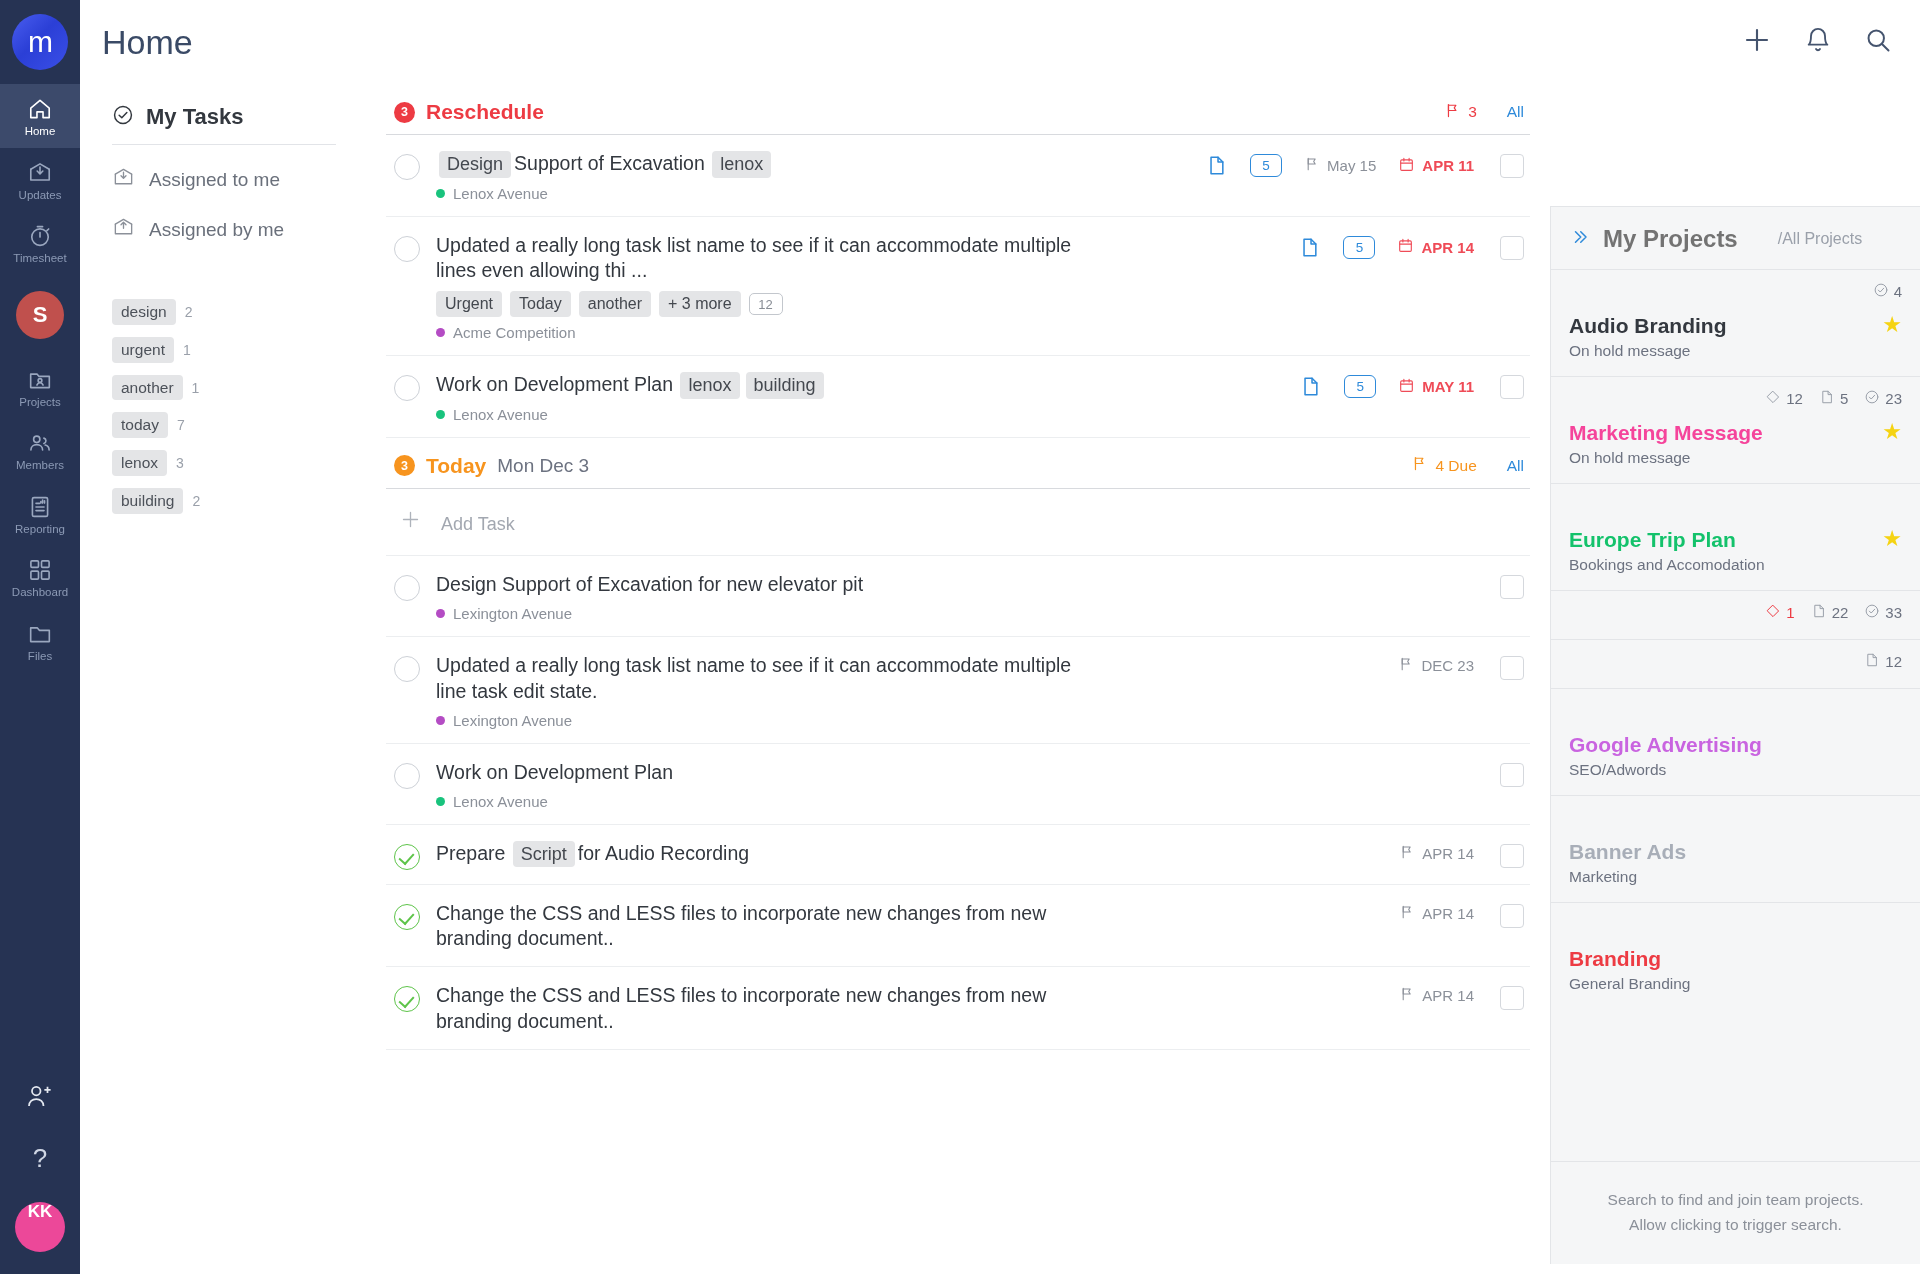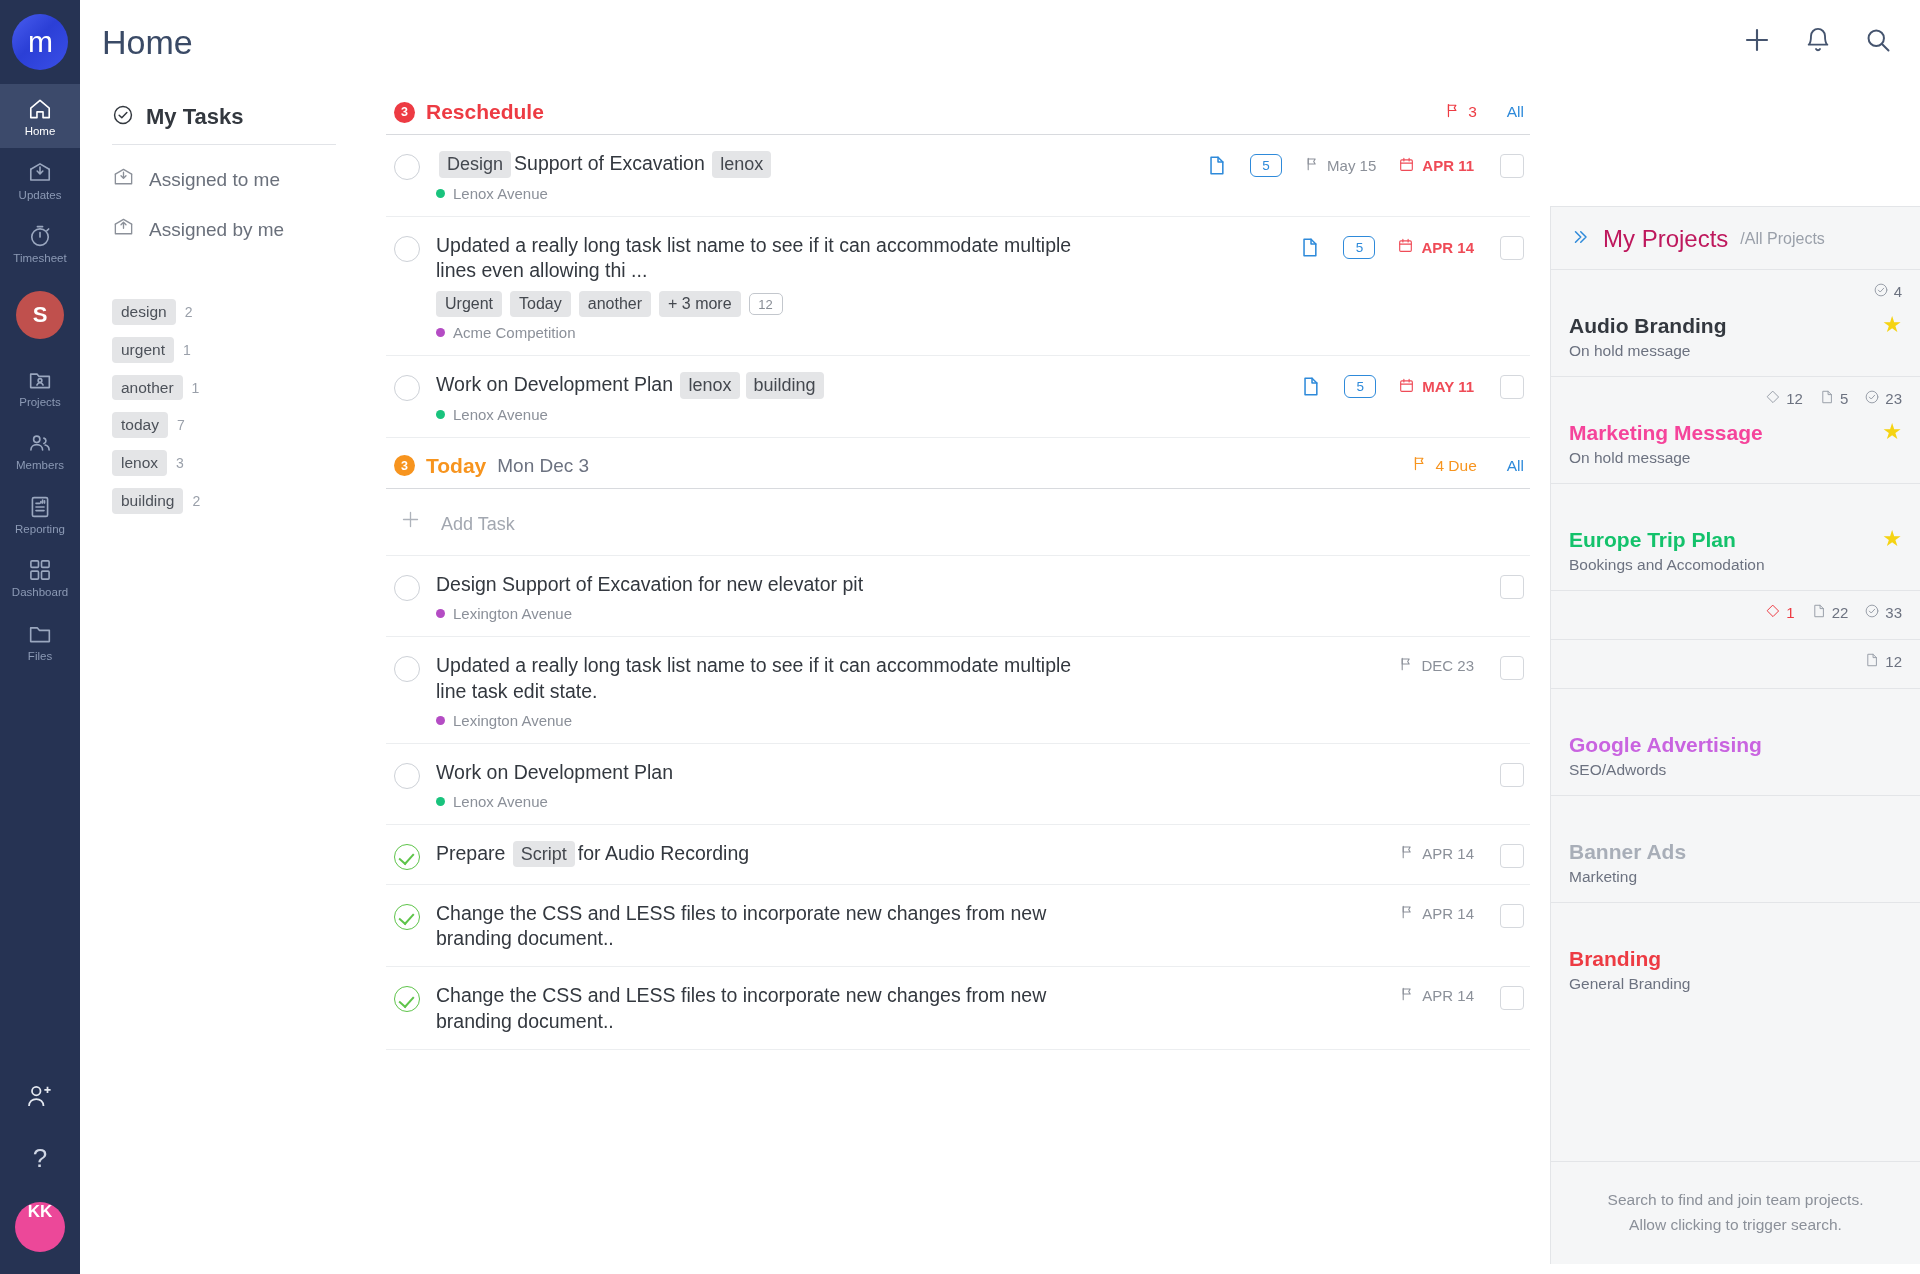--- a/index.html
+++ b/index.html
@@ -167,22 +167,22 @@
   }
 
   
   .projects {
     width: 370px; flex: 0 0 370px; background: #f5f6f7;
     border-left: 1px solid #e3e5e8; display: flex; flex-direction: column;
     margin-top: 122px; margin-bottom: 10px; border-top: 1px solid #e3e5e8;
   }
   .proj-head { display: flex; align-items: center; gap: 12px; padding: 18px 18px 16px; }
   .chev { color: #2e8ada; font-size: 22px; line-height: 1; }
-  .proj-head .h1 { font-size: 24px; color: #be185d; font-weight: 400; }
-  .proj-head .h2 { font-size: 16px; color: #9aa0aa; }
+  .proj-head .h1 { font-size: 24px; color: #737373; font-weight: 700; }
+  .proj-head .h2 { font-size: 16px; color: #9aa0aa; margin-left: 28px; }
   .proj-card { border-top: 1px solid #e3e5e8; padding: 10px 18px 16px; cursor: pointer; }
   .proj-stats { display: flex; align-items: center; justify-content: flex-end; gap: 16px; height: 22px; }
   .stat { display: flex; align-items: center; gap: 5px; font-size: 15px; color: #6c7280; }
   .stat.red { color: #ed3b43; }
   .proj-main { display: flex; align-items: flex-start; margin-top: 12px; }
   .proj-name { font-size: 21px; font-weight: 700; }
   .proj-desc { font-size: 15.5px; color: #6c7280; margin-top: 4px; }
   .star { margin-left: auto; color: #f5d312; font-size: 22px; line-height: 1; }
   .proj-footer {
     border-top: 1px solid #e3e5e8; margin-top: auto; padding: 26px 18px;

